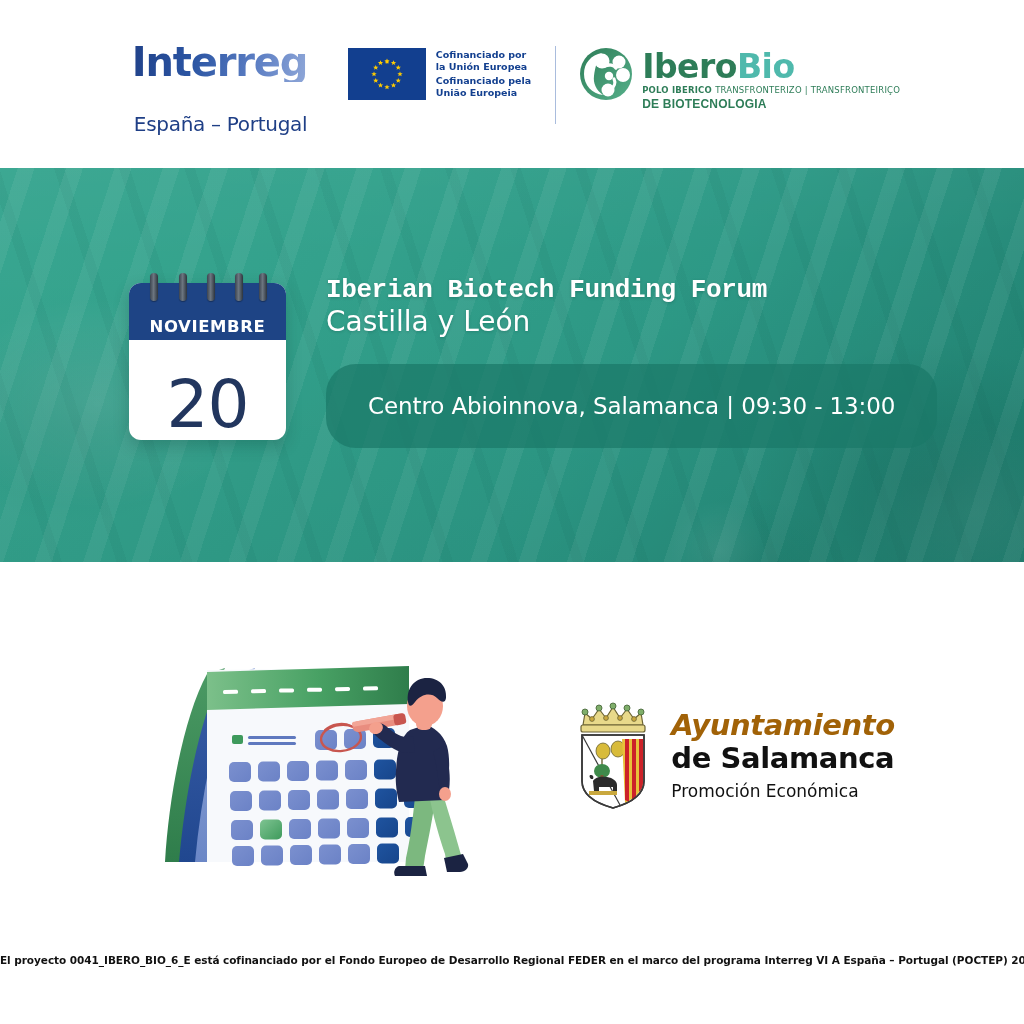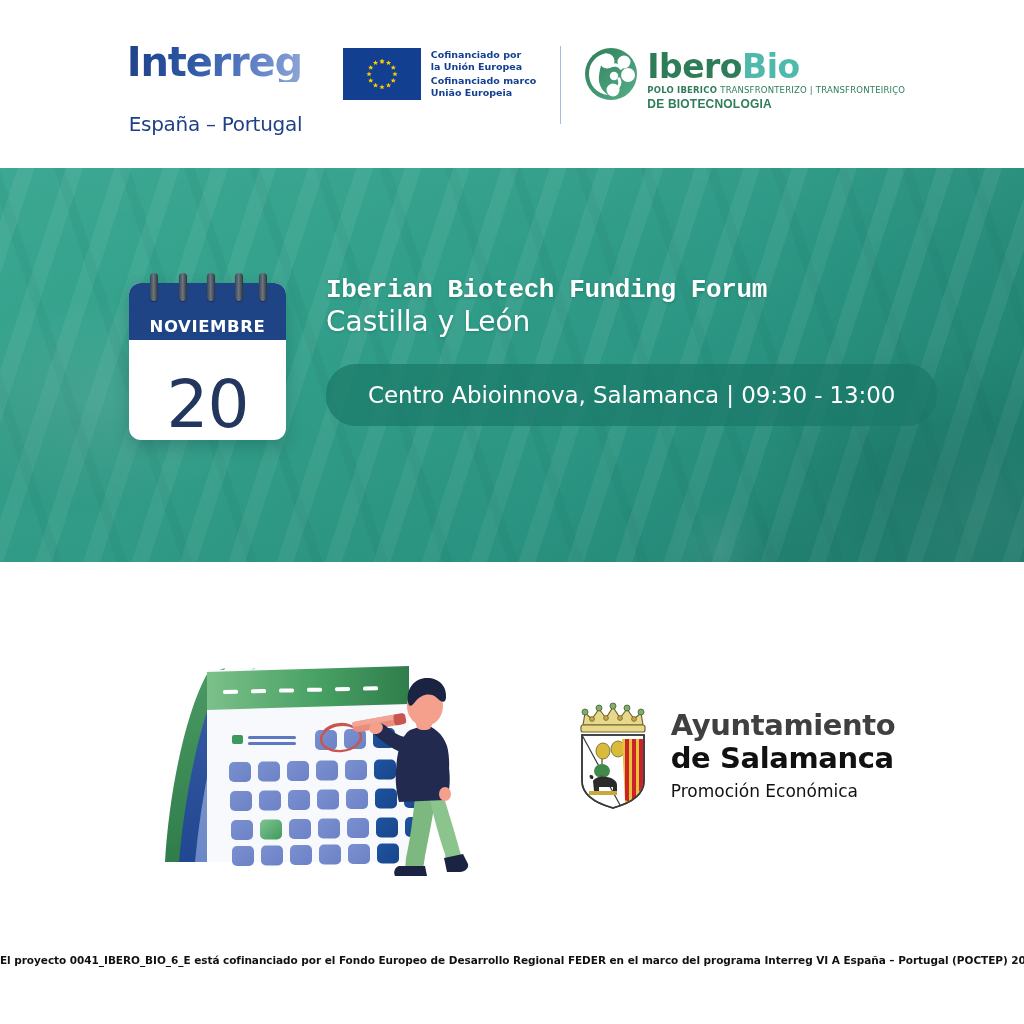--- a/index.html
+++ b/index.html
@@ -142,40 +142,40 @@
     font-size:26px;font-weight:bold;letter-spacing:-0.4px;line-height:1.08;
     text-shadow:0 1px 3px rgba(0,45,40,.25);white-space:nowrap;
   }
   .hero-sub{
     color:#ffffff;font-family:"DejaVu Sans", sans-serif;
     font-size:28px;font-weight:normal;line-height:1.15;margin-top:2px;
     text-shadow:0 1px 3px rgba(0,45,40,.22);white-space:nowrap;
   }
   .hero-pill{
     margin-top:26px;display:inline-flex;align-items:center;
-    height:60px;padding:1px 42px;border-radius:30px;
+    height:60px;padding:12px 42px;border-radius:30px;
     background:rgba(27,120,104,.72);
   }
   .hero-pill span{
     color:#ffffff;font-family:"DejaVu Sans", sans-serif;font-size:23px;font-weight:normal;
     letter-spacing:-0.1px;white-space:nowrap;
   }
 
   
   .mid{
     position:absolute;left:0;top:578px;width:1024px;height:350px;
     display:flex;align-items:center;justify-content:center;gap:80px;
   }
   .illus{width:360px;height:270px;flex:none;}
   .ayto{display:flex;align-items:center;gap:14px;flex:none;margin-top:4px;}
   .shield{width:88px;height:112px;flex:none;}
   .ayto-text{display:flex;flex-direction:column;}
   .ayto-l1{
-    font-family:"DejaVu Sans", sans-serif;font-size:29px;font-weight:bold;color:#404040;
-    line-height:1.12;letter-spacing:-0.4px;white-space:nowrap;
+    font-family:"DejaVu Sans", sans-serif;font-size:29px;font-weight:bold;color:#a16207;
+    line-height:1.12;letter-spacing:-0.4px;white-space:nowrap;font-style:italic;
   }
   .ayto-l2{
     font-family:"DejaVu Sans", sans-serif;font-size:29px;font-weight:bold;color:#111111;
     line-height:1.12;letter-spacing:-0.4px;white-space:nowrap;
   }
   .ayto-l3{
     font-family:"DejaVu Sans", sans-serif;font-size:17px;font-weight:normal;color:#111111;
     margin-top:7px;text-align:left;white-space:nowrap;
   }
 
@@ -230,21 +230,21 @@
                 <polygon points="0,-2.6 0.77,-0.8 2.7,-0.8 1.15,0.4 1.7,2.3 0,1.2 -1.7,2.3 -1.15,0.4 -2.7,-0.8 -0.77,-0.8" transform="translate(27.74,19.5)"></polygon>
                 <polygon points="0,-2.6 0.77,-0.8 2.7,-0.8 1.15,0.4 1.7,2.3 0,1.2 -1.7,2.3 -1.15,0.4 -2.7,-0.8 -0.77,-0.8" transform="translate(32.5,14.74)"></polygon>
               </g>
             </g>
           </svg>
         </div>
         <div class="eu-text">
           <div>Cofinanciado por</div>
           <div>la Unión Europea</div>
           <div class="gap"></div>
-          <div>Cofinanciado marco</div>
+          <div>Cofinanciado pela</div>
           <div>União Europeia</div>
         </div>
       </div>
 
       <div class="divider"></div>
 
       <div class="ibero-block">
         <div class="ibero-mark">
           <svg width="56" height="56" viewBox="0 0 56 56" aria-hidden="true">
             <defs>

